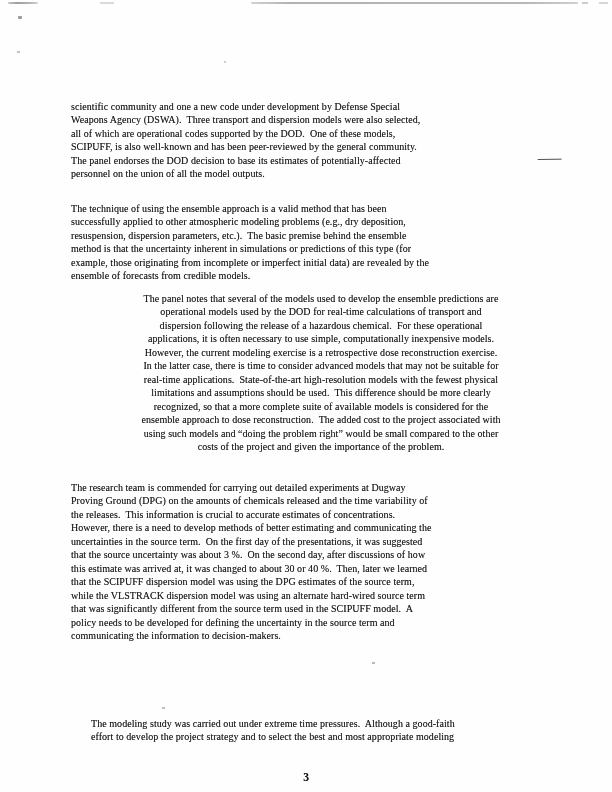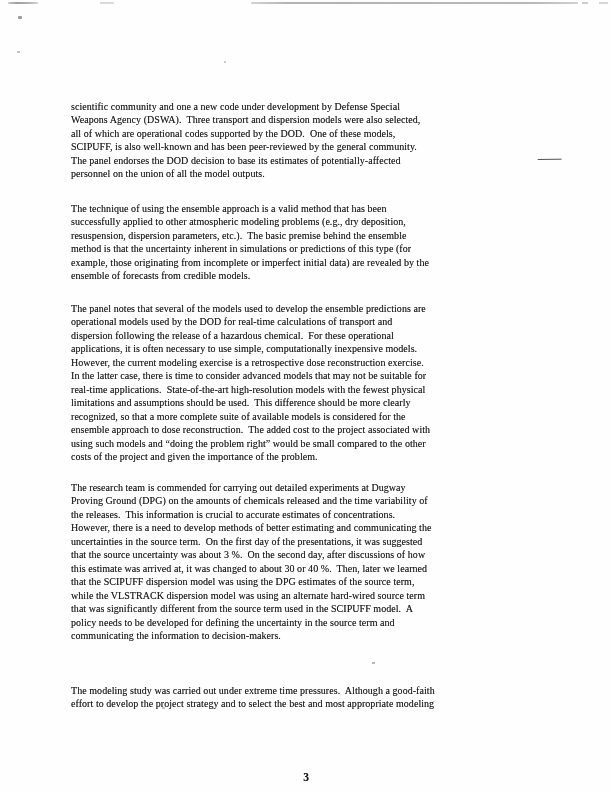--- a/index.html
+++ b/index.html
@@ -21,25 +21,25 @@
     left: 71px;
     width: 500px;
     font-size: 10px;
     line-height: 13.45px;
     white-space: pre-wrap;
     letter-spacing: 0.05px;
     text-shadow: 0 0 0.45px rgba(25,25,25,0.55);
   }
   .p1 { top: 100px; }
   .p2 { top: 202px; }
-  .p3 { top: 302px; }
+  .p3 { top: 292px; text-align: center; }
   .h5 { top: 478px; }
   .p5 { top: 481px; }
   .h6 { top: 689px; }
-  .p6 { top: 684px; }
+  .p6 { top: 717px; margin-left: 20px; }
   .pageno {
     position: absolute;
     top: 771px;
     left: 0;
     width: 612px;
     text-align: center;
     font-size: 11.5px;
     font-weight: bold;
     color: #161616;
     text-shadow: 0 0 0.4px rgba(25,25,25,0.5);

